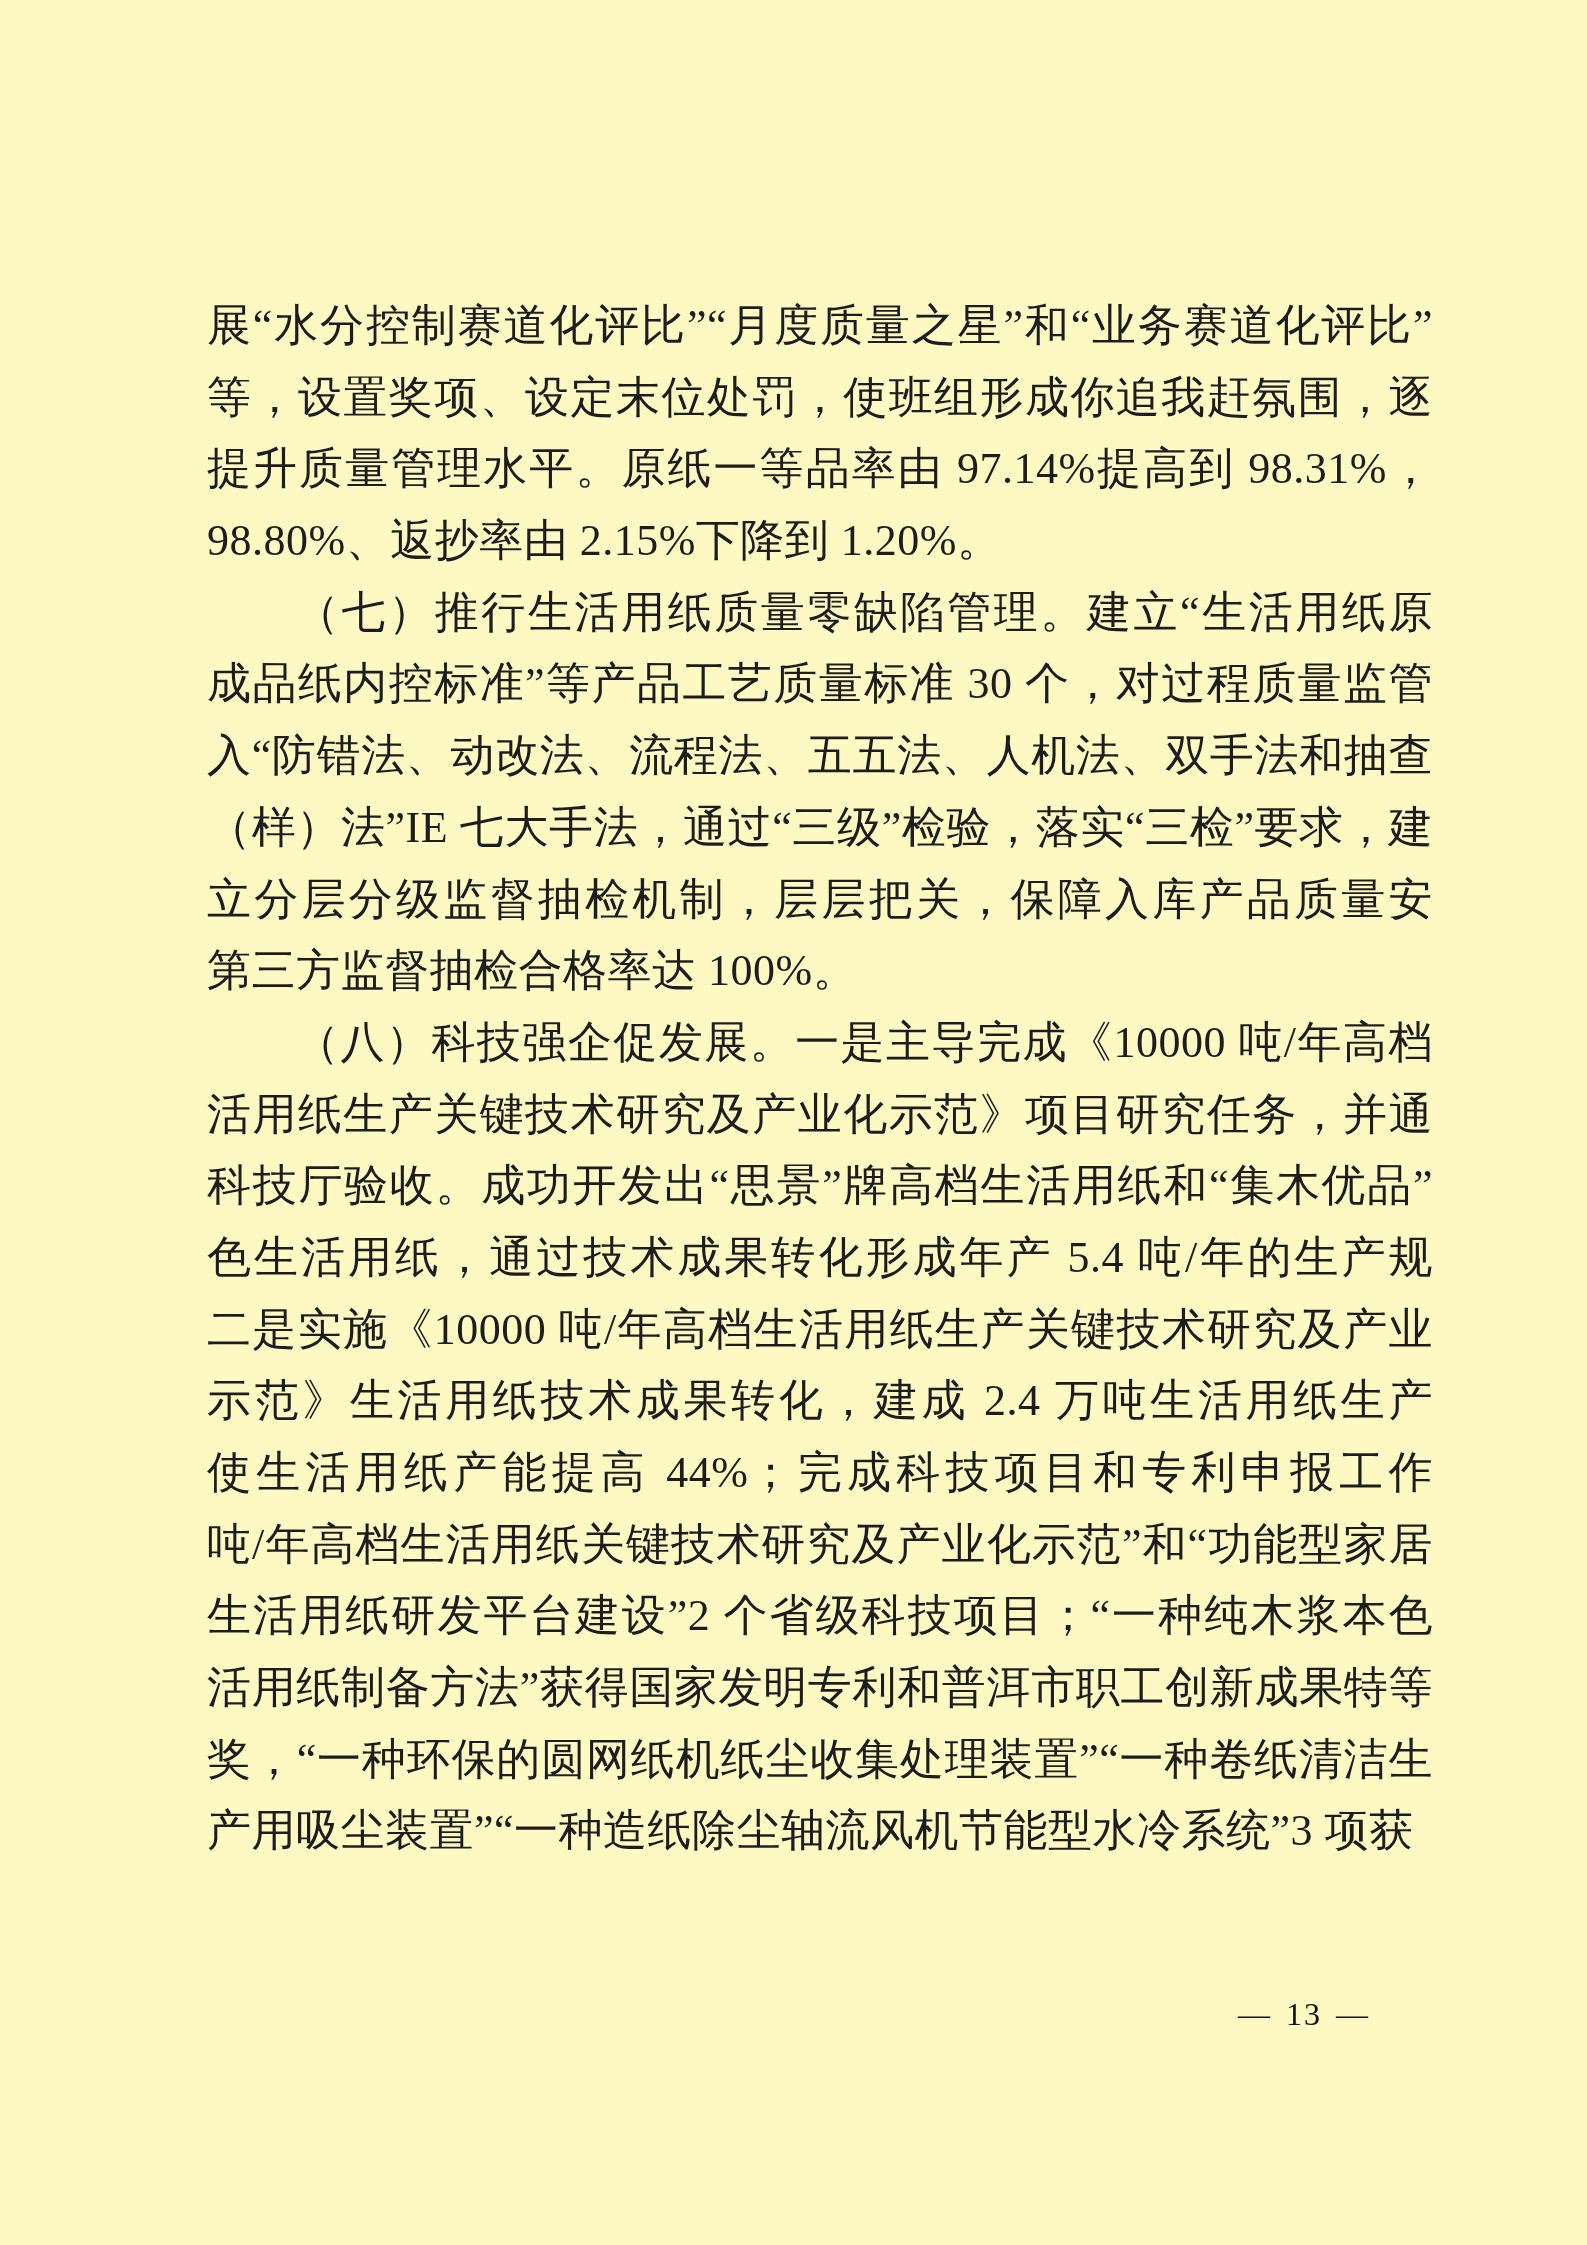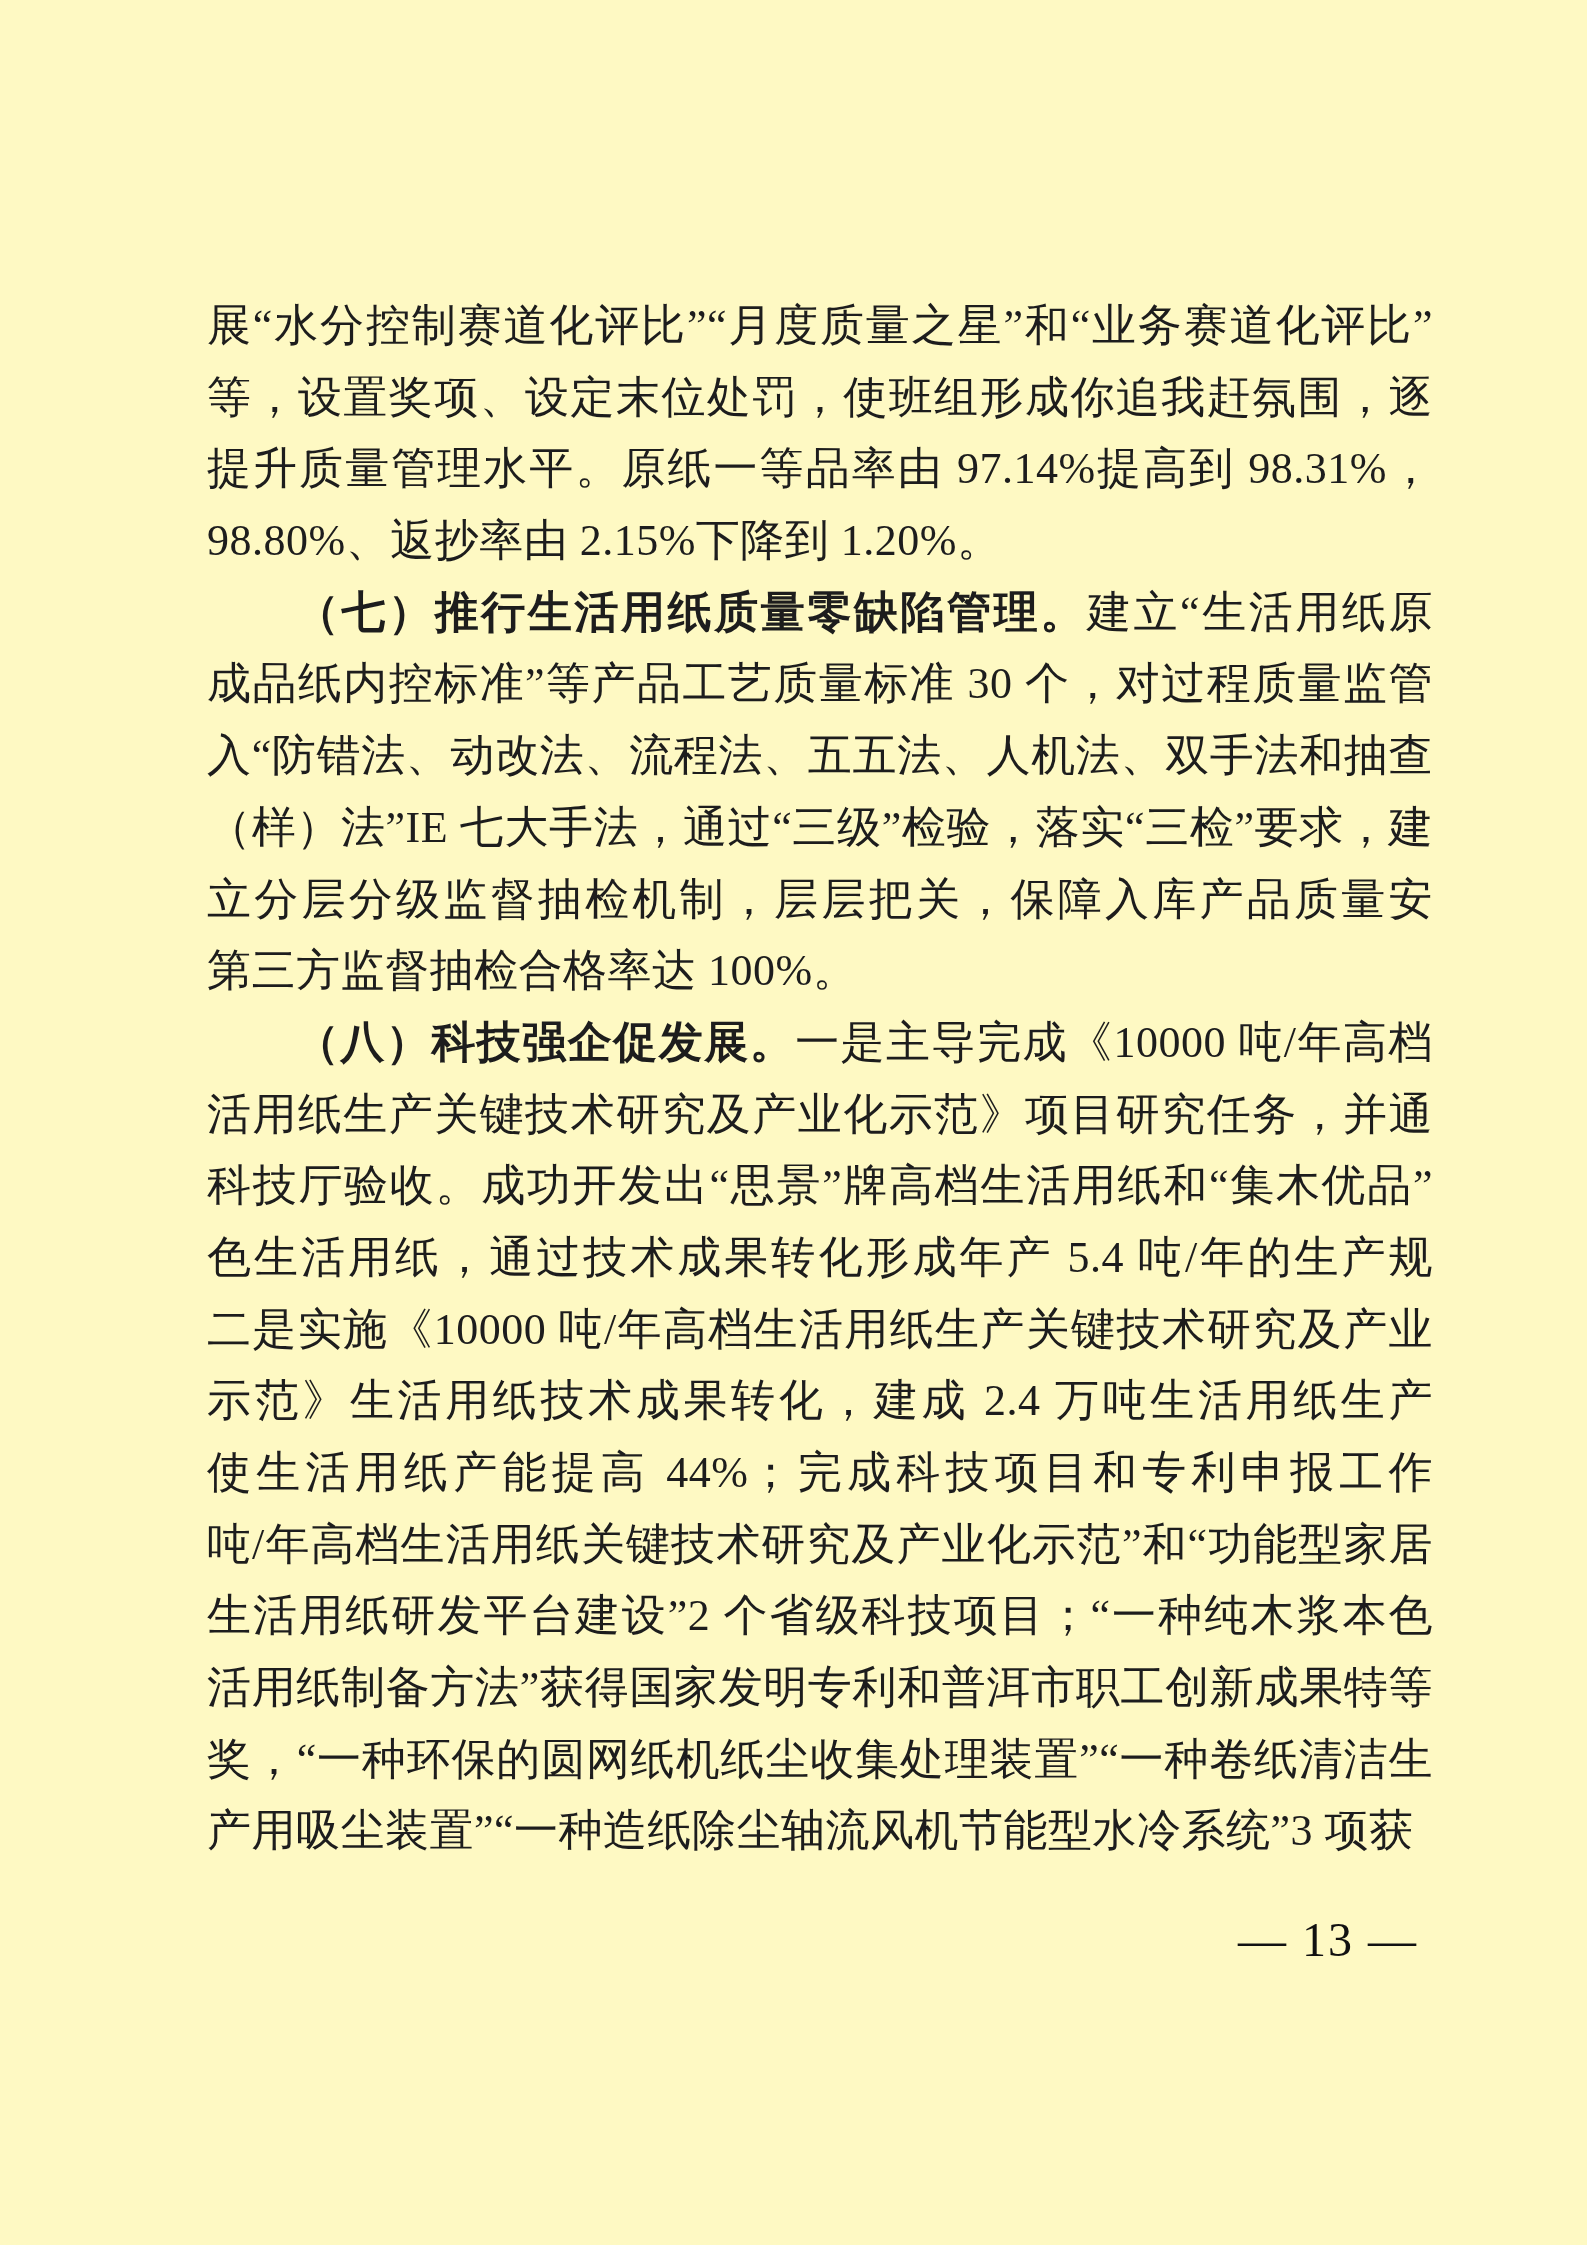--- a/index.html
+++ b/index.html
@@ -34,27 +34,27 @@
     white-space: normal;
   }
   .line.short {
     text-align: right;
     text-align-last: left;
   }
   .line.indent {
     text-indent: 2em;
   }
   .line .lead {
-    font-weight: 700;
+    font-weight: 400;
   }
   .page-number {
     position: absolute;
     left: 1238px;
-    top: 1918px;
-    font-size: 48px;
+    top: 1992px;
+    font-size: 32px;
     line-height: 44px;
     color: #111111;
     letter-spacing: 2px;
     white-space: nowrap;
   }
   .page-number .num {
     margin: 0 14px;
   }
 </style>
 </head>

